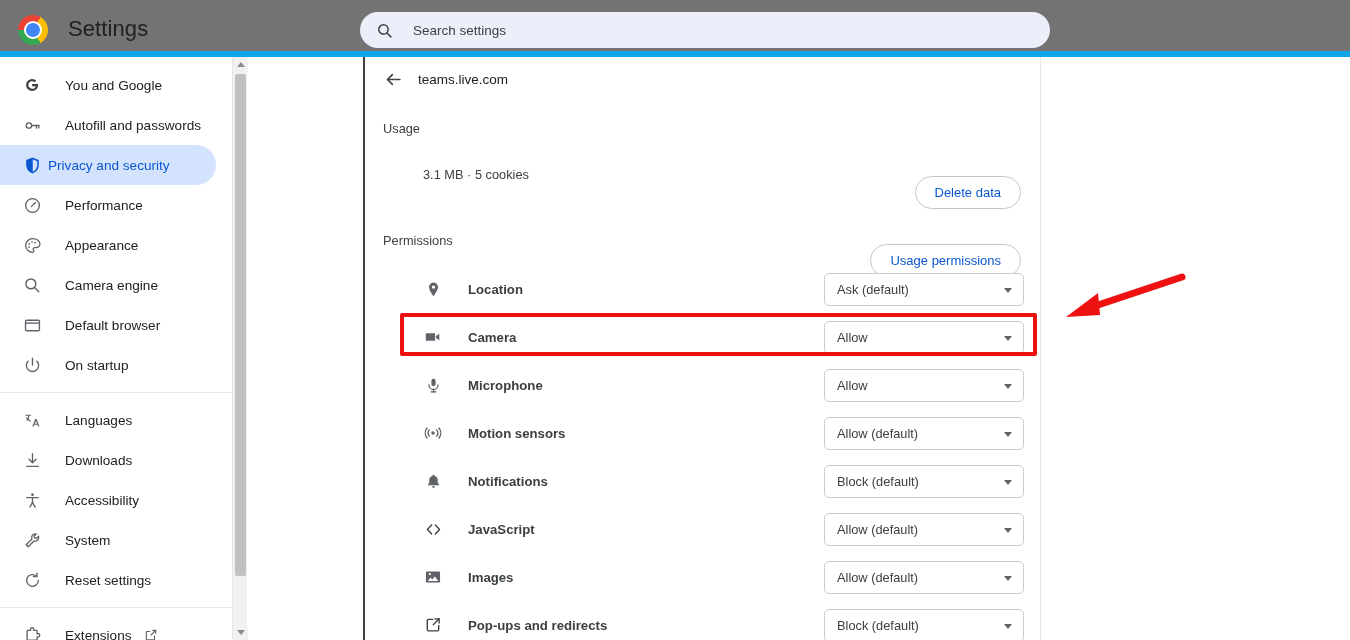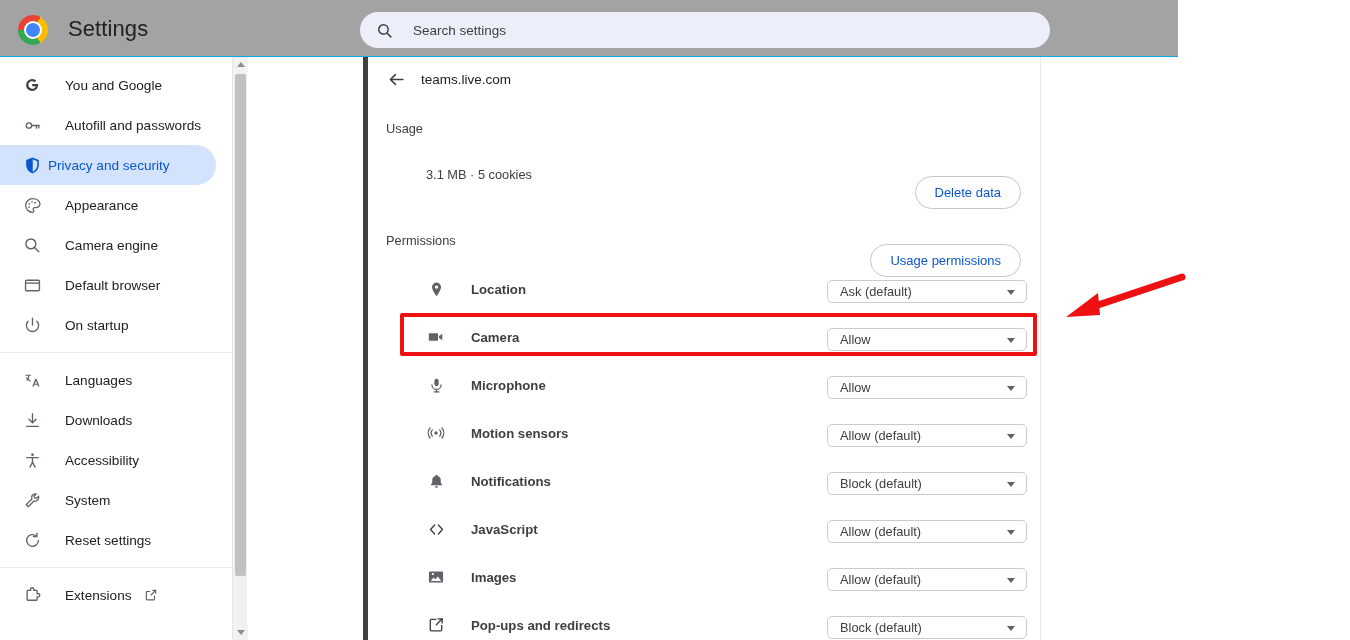--- a/index.html
+++ b/index.html
@@ -9,23 +9,23 @@
     overflow: hidden;
     background: #ffffff;
     font-family: "Liberation Sans", sans-serif;
     -webkit-font-smoothing: antialiased;
   }
 
   #root { position: relative; width: 1350px; height: 640px; background:#fff; }
 
   
   .topbar {
-    position: absolute; left: 0; top: 0; width: 1178px; height: 57px;
-    background: #a3a3a3;
-    border-bottom: 1px solid #0ea5e9;
+    position: absolute; left: 0; top: 0; width: 1350px; height: 57px;
+    background: #737373;
+    border-bottom: 6px solid #0ea5e9;
   }
   .chrome-logo {
     position: absolute; left: 18px; top: 15px;
     width: 30px; height: 30px; border-radius: 50%;
     background:
       conic-gradient(from -90deg,
         #ea4335 0deg 120deg,
         #fbbc05 120deg 240deg,
         #34a853 240deg 360deg);
     display: flex; align-items: center; justify-content: center;
@@ -112,21 +112,21 @@
   
   .main-bg {
     position: absolute; left: 248px; top: 57px;
     width: 1102px; height: 583px;
     background: #ffffff;
   }
   .content-card {
     position: absolute; left: 363px; top: 57px;
     width: 678px; height: 583px;
     background: #ffffff;
-    border-left: 5px solid #404040;
+    border-left: 2px solid #404040;
     border-right: 1px solid #e7e7e7;
     overflow: hidden;
   }
 
   .site-header {
     position: absolute; left: 0; top: 0; width: 678px; height: 44px;
     display: flex; align-items: center;
   }
   .back-btn {
     margin-left: 16px; width: 24px; height: 24px;
@@ -176,22 +176,22 @@
   .perm-icon {
     width: 20px; height: 20px; margin-left: 58px; flex: 0 0 20px;
     display: flex; align-items: center; justify-content: center;
     color: #5f6368;
   }
   .perm-icon svg { display: block; }
   .perm-name {
     margin-left: 25px; font-size: 13.2px; color: #3c4043; white-space: nowrap; font-weight: bold;
   }
   .perm-select {
-    position: absolute; right: 19px; top: 15px;
-    width: 200px; height: 23px;
+    position: absolute; right: 19px; top: 8px;
+    width: 200px; height: 33px;
     border: 1px solid #c8ccd1;
     border-radius: 5px;
     background: #ffffff;
     display: flex; align-items: center;
     cursor: pointer;
   }
   .perm-select .sel-value {
     margin-left: 12px; font-size: 12.8px; color: #3c4043; white-space: nowrap;
   }
   .sel-caret {
@@ -263,20 +263,29 @@
     <div class="nav-item active">
       <span class="nav-icon">
         <svg width="19" height="19" viewBox="0 0 24 24">
             <path fill="#0b57d0" d="M12 2 4 5.2v6c0 5 3.4 9.6 8 10.8 4.6-1.2 8-5.8 8-10.8v-6L12 2zm0 2.2 6 2.4v4.6c0 4-2.6 7.7-6 8.8V4.2z"></path>
             <path fill="#0b57d0" d="M12 4.2 6 6.6v4.6c0 4 2.6 7.7 6 8.8z" opacity=".95"></path>
           </svg>
       </span>
       <span class="nav-label">Privacy and security</span>
     </div>
 
+    <div class="nav-item">
+      <span class="nav-icon">
+        <svg width="19" height="19" viewBox="0 0 24 24" fill="none" stroke="#5f6368" stroke-width="1.7">
+          <circle cx="12" cy="12" r="8.7"></circle>
+          <line x1="15.8" y1="8.2" x2="10.6" y2="13.4" stroke-linecap="round"></line>
+        </svg>
+      </span>
+      <span class="nav-label">Performance</span>
+    </div>
 
     <div class="nav-item">
       <span class="nav-icon">
         <svg width="19" height="19" viewBox="0 0 24 24" fill="none" stroke="#5f6368" stroke-width="1.6">
           <path d="M12 3.4a8.6 8.6 0 1 0 0 17.2c1 0 1.7-.8 1.7-1.7 0-.5-.2-.9-.5-1.2-.3-.3-.5-.7-.5-1.2 0-1 .8-1.7 1.7-1.7h2a5 5 0 0 0 5-5c0-3.6-3.8-6.4-9.4-6.4z"></path>
           <circle cx="8" cy="10" r="1.1" fill="#5f6368" stroke="none"></circle>
           <circle cx="11.4" cy="7.3" r="1.1" fill="#5f6368" stroke="none"></circle>
           <circle cx="15.3" cy="8.4" r="1.1" fill="#5f6368" stroke="none"></circle>
           <circle cx="7.6" cy="14" r="1.1" fill="#5f6368" stroke="none"></circle>
         </svg>

